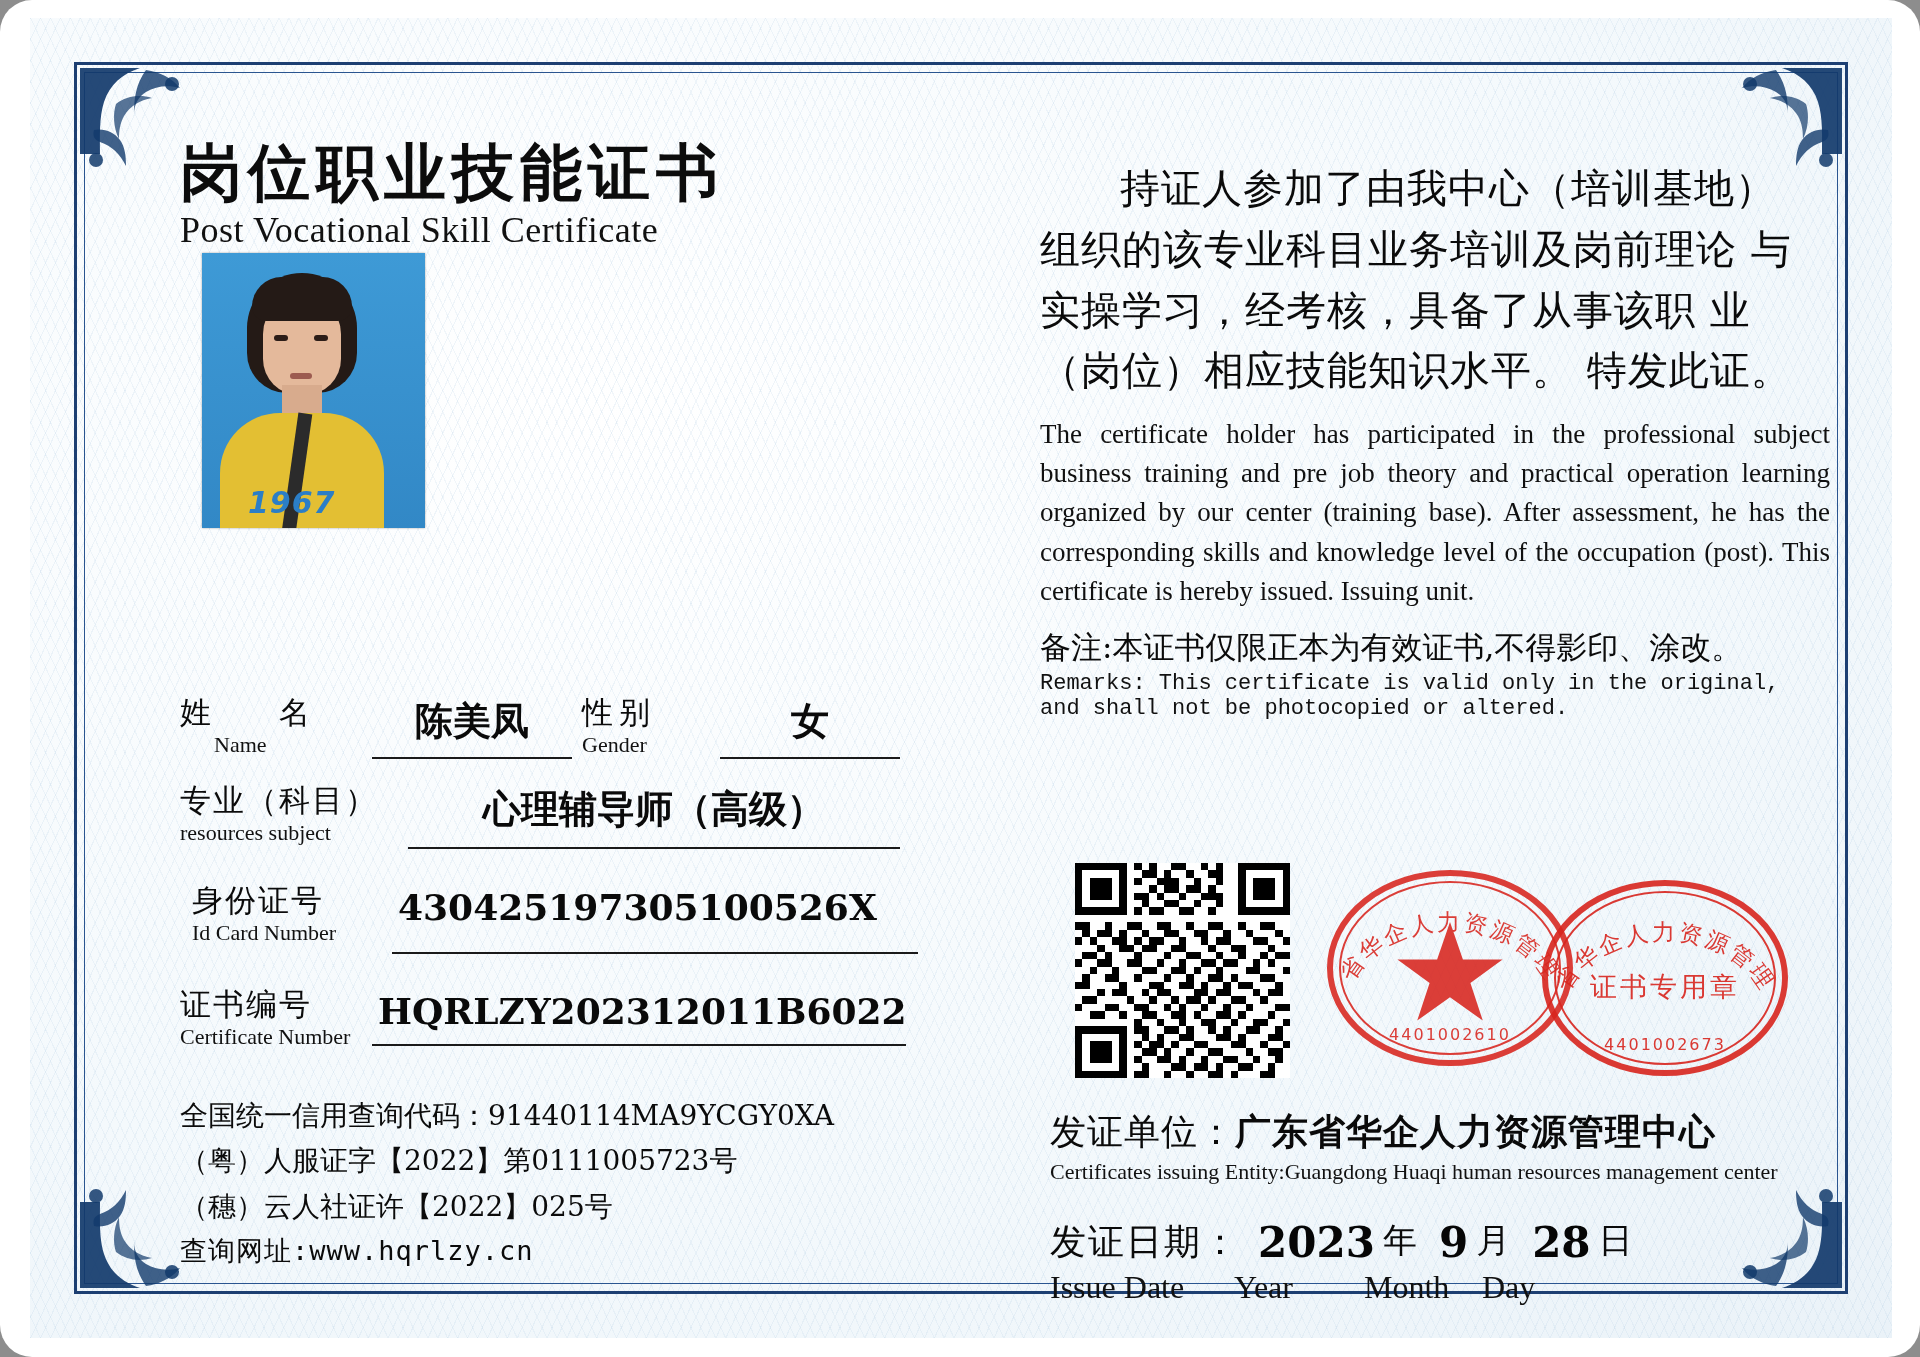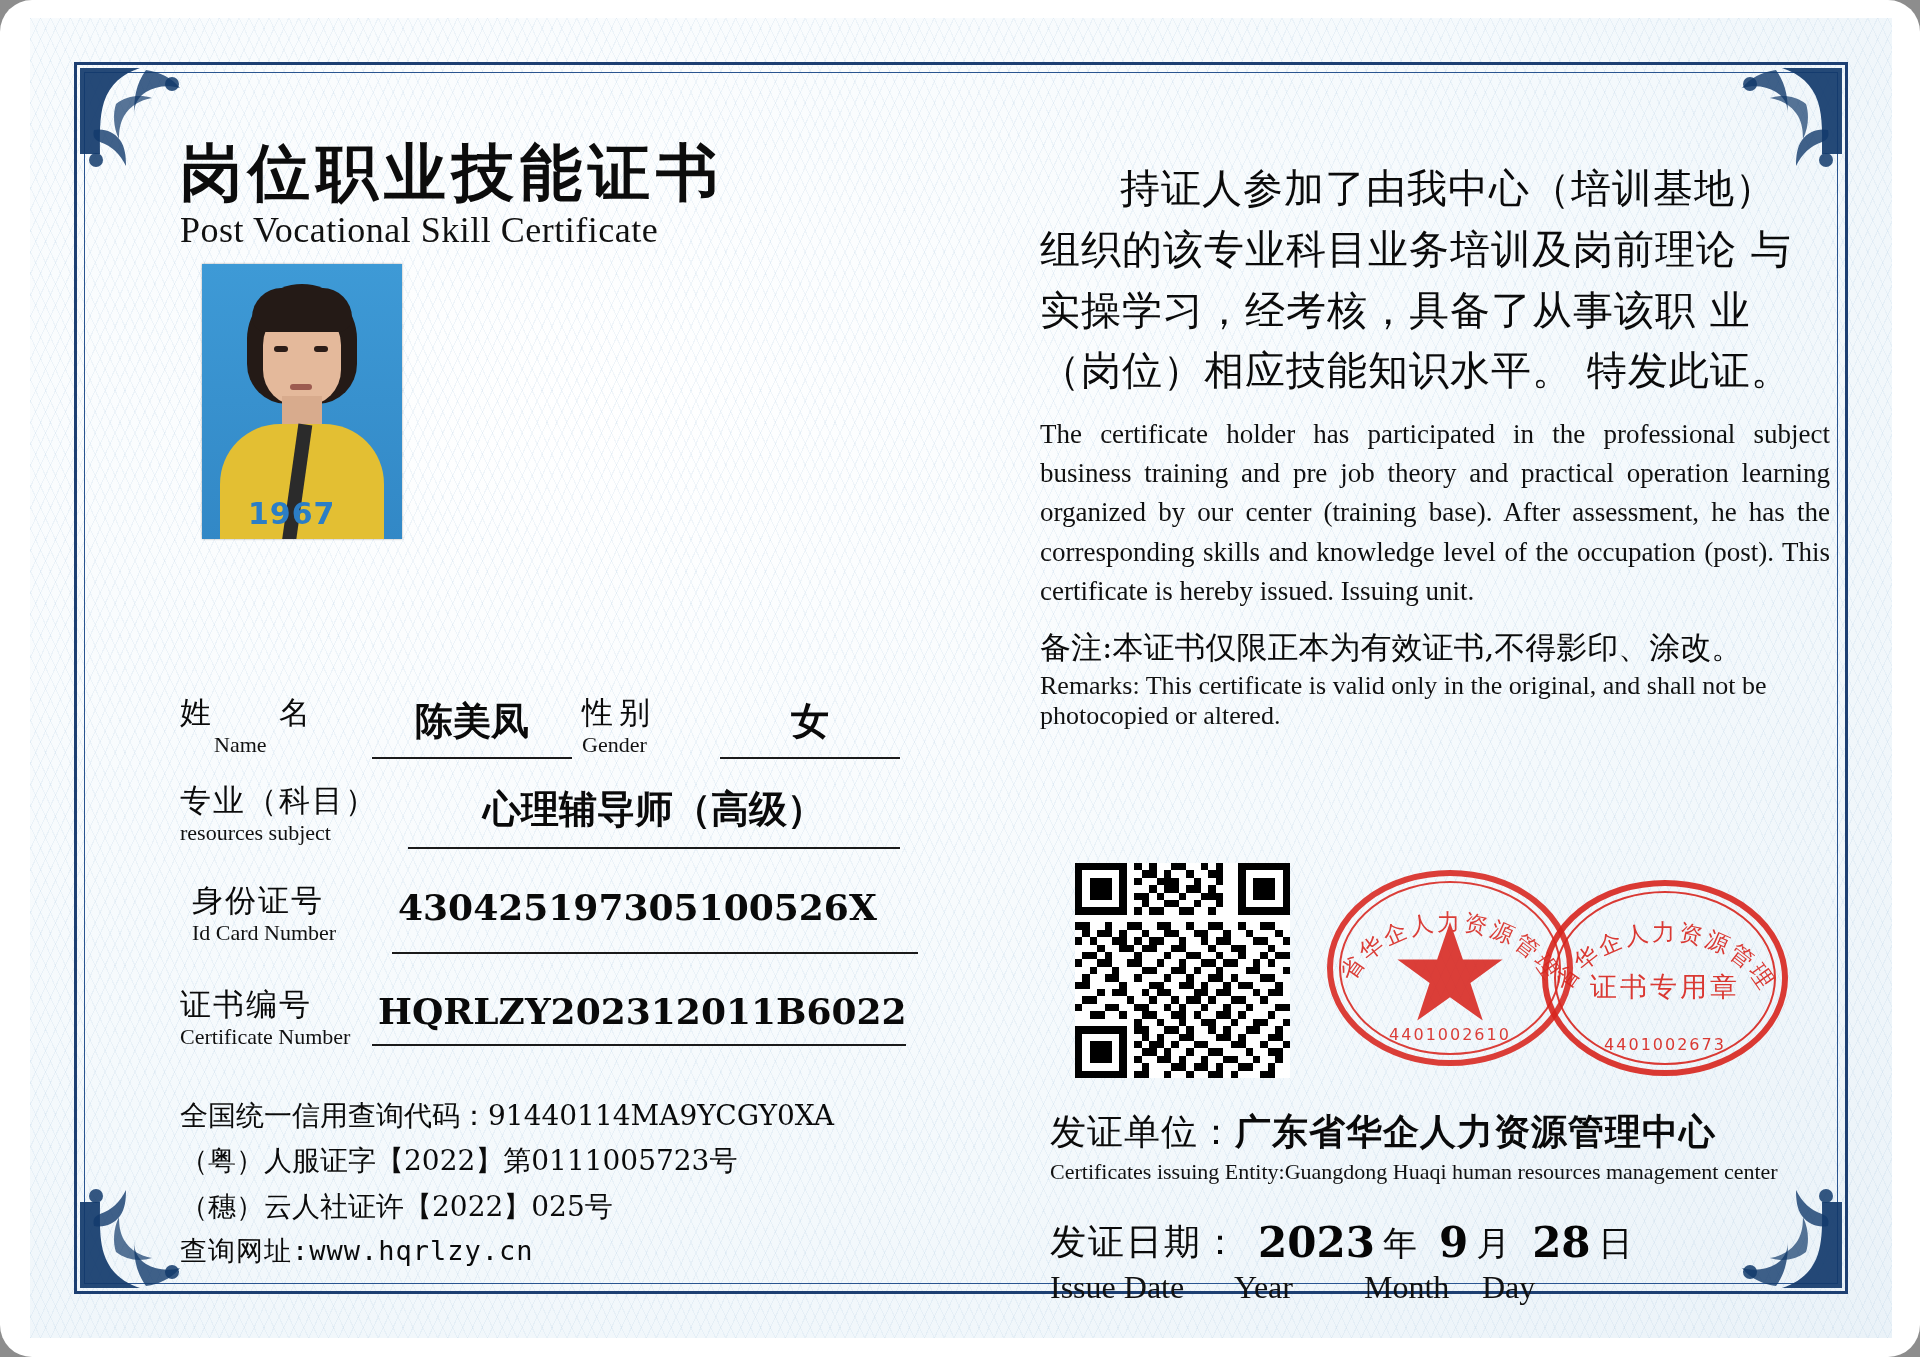--- a/index.html
+++ b/index.html
@@ -75,26 +75,27 @@
   .title-en {
     font-family: "Liberation Serif", serif;
     font-size: 36px;
     color: #111;
     margin-top: 2px;
     letter-spacing: 0.5px;
   }
   .photo {
     position: absolute;
     left: 172px;
-    top: 246px;
-    width: 200px;
+    top: 235px;
+    width: 223px;
     height: 275px;
     background: linear-gradient(#3e9ad6, #3288c6);
     overflow: hidden;
     box-shadow: 0 0 2px rgba(0,0,0,0.35);
+    font-style: italic;
   }
   .photo .hair {
     position: absolute; left: 45px; top: 20px; width: 110px; height: 120px;
     background: #241a16; border-radius: 55px 55px 40px 40px;
   }
   .photo .face {
     position: absolute; left: 61px; top: 42px; width: 78px; height: 100px;
     background: #e4b99b; border-radius: 39px 39px 36px 36px;
   }
   .photo .fringe {
@@ -161,21 +162,21 @@
     font-family: "Liberation Serif", serif;
     font-size: 27px;
     line-height: 1.45;
     color: #101010;
     text-align: justify;
   }
   .remarks-cn {
     margin-top: 16px; font-family: "DejaVu Serif", serif; font-size: 31px; color: #0b0b0b;
   }
   .remarks-en {
-    font-family: Liberation Serif, serif; font-size: 26px; color: #111; margin-top: 2px;
+    font-family: Liberation Mono, monospace; font-size: 22px; color: #111; margin-top: 2px;
   }
 
   .qr { position: absolute; left: 1045px; top: 845px; width: 215px; height: 215px; }
   .qr svg { display: block; }
 
   .seal {
     position: absolute; width: 260px; height: 210px; pointer-events: none;
   }
   .seal svg { width: 100%; height: 100%; }
   .seal.a { left: 1290px; top: 845px; }
@@ -187,21 +188,21 @@
   .issuer .line1 {
     font-family: "DejaVu Serif", serif; font-size: 36px; color: #0a0a0a; letter-spacing: 1px;
   }
   .issuer .line1 b { font-weight: 700; }
   .issuer .line2 {
     font-family: "Liberation Serif", serif; font-size: 22px; color: #111; margin-top: 2px;
   }
   .issue-date {
     position: absolute; left: 1020px; top: 1200px; width: 800px;
   }
-  .issue-date .row1 { display: flex; align-items: flex-end; font-family: "DejaVu Serif", serif; }
+  .issue-date .row1 { display: flex; align-items: flex-start; font-family: "DejaVu Serif", serif; }
   .issue-date .ic { font-size: 36px; letter-spacing: 2px; color: #0a0a0a; }
   .issue-date .num {
     font-size: 42px; font-weight: 700; margin: 0 8px 0 18px; color: #060606;
     font-family: "DejaVu Serif", serif;
   }
   .issue-date .unit { font-size: 34px; color: #0a0a0a; margin-right: 4px; }
   .issue-date .row2 {
     display: flex; font-family: "Liberation Serif", serif; font-size: 32px; color: #111; margin-top: 2px;
   }
   .issue-date .row2 span { display: inline-block; }

